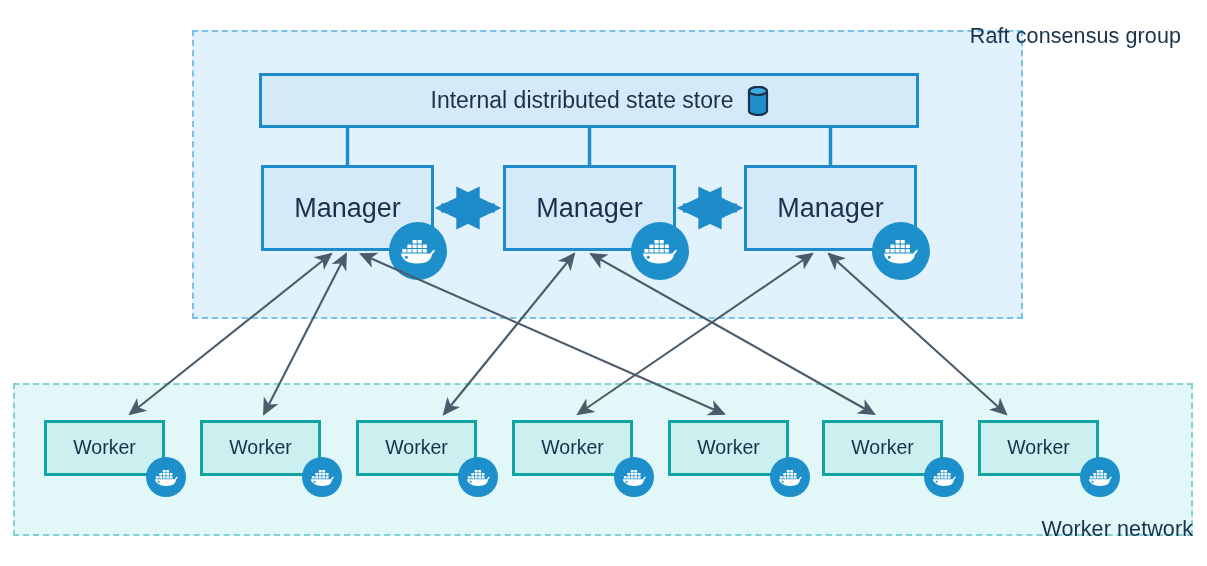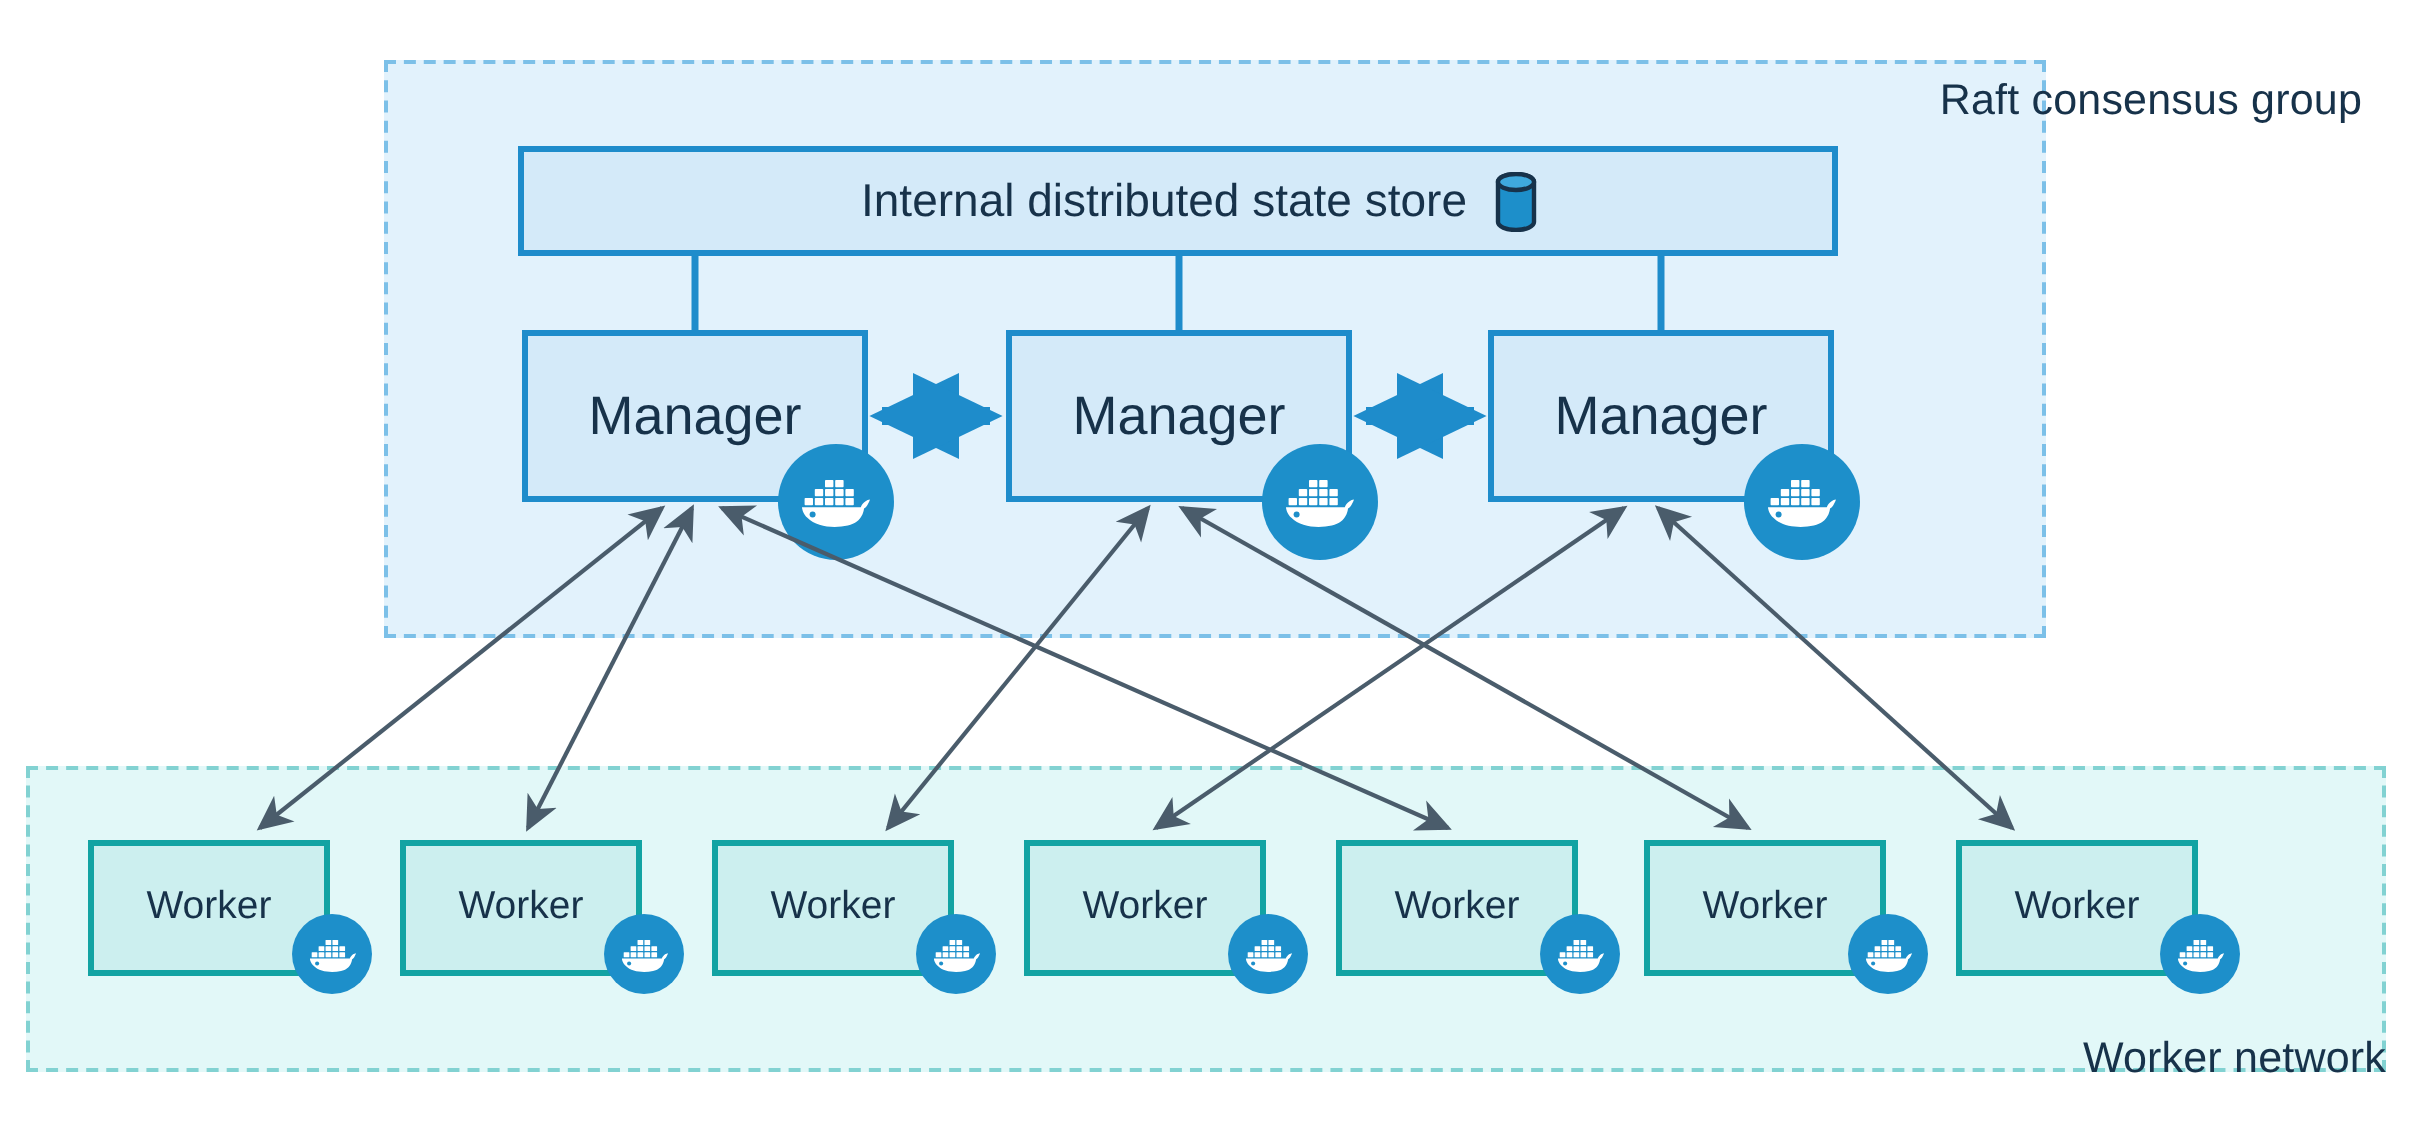--- a/index.html
+++ b/index.html
@@ -42,21 +42,21 @@
     background: #e2f8f8;
     border-color: #82d2d2;
   }
   .group-label {
     position: absolute;
     color: #17324a;
     font-size: 21.5px;
     white-space: nowrap;
     letter-spacing: 0.1px;
   }
-  #raft-label  { right: 26px; top: 38px; }
+  #raft-label  { right: 26px; top: 24px; }
   #gossip-label{ right: 14px; bottom: 24px; }
 
   
   .box {
     position: absolute;
     box-sizing: border-box;
     display: flex;
     align-items: center;
     justify-content: center;
   }
@@ -93,21 +93,21 @@
     height: 86px;
     top: 165px;
   }
   .manager .box-label { font-size: 27px; text-align: right; }
   #manager-0 { left: 261px; }
   #manager-1 { left: 503px; }
   #manager-2 { left: 744px; }
 
   .worker {
     width: 121px;
-    height: 68px;
+    height: 56px;
     top: 420px;
   }
   .worker .box-label { font-size: 19.5px; }
   #worker-0 { left: 44px; }
   #worker-1 { left: 200px; }
   #worker-2 { left: 356px; }
   #worker-3 { left: 512px; }
   #worker-4 { left: 668px; }
   #worker-5 { left: 822px; }
   #worker-6 { left: 978px; }

